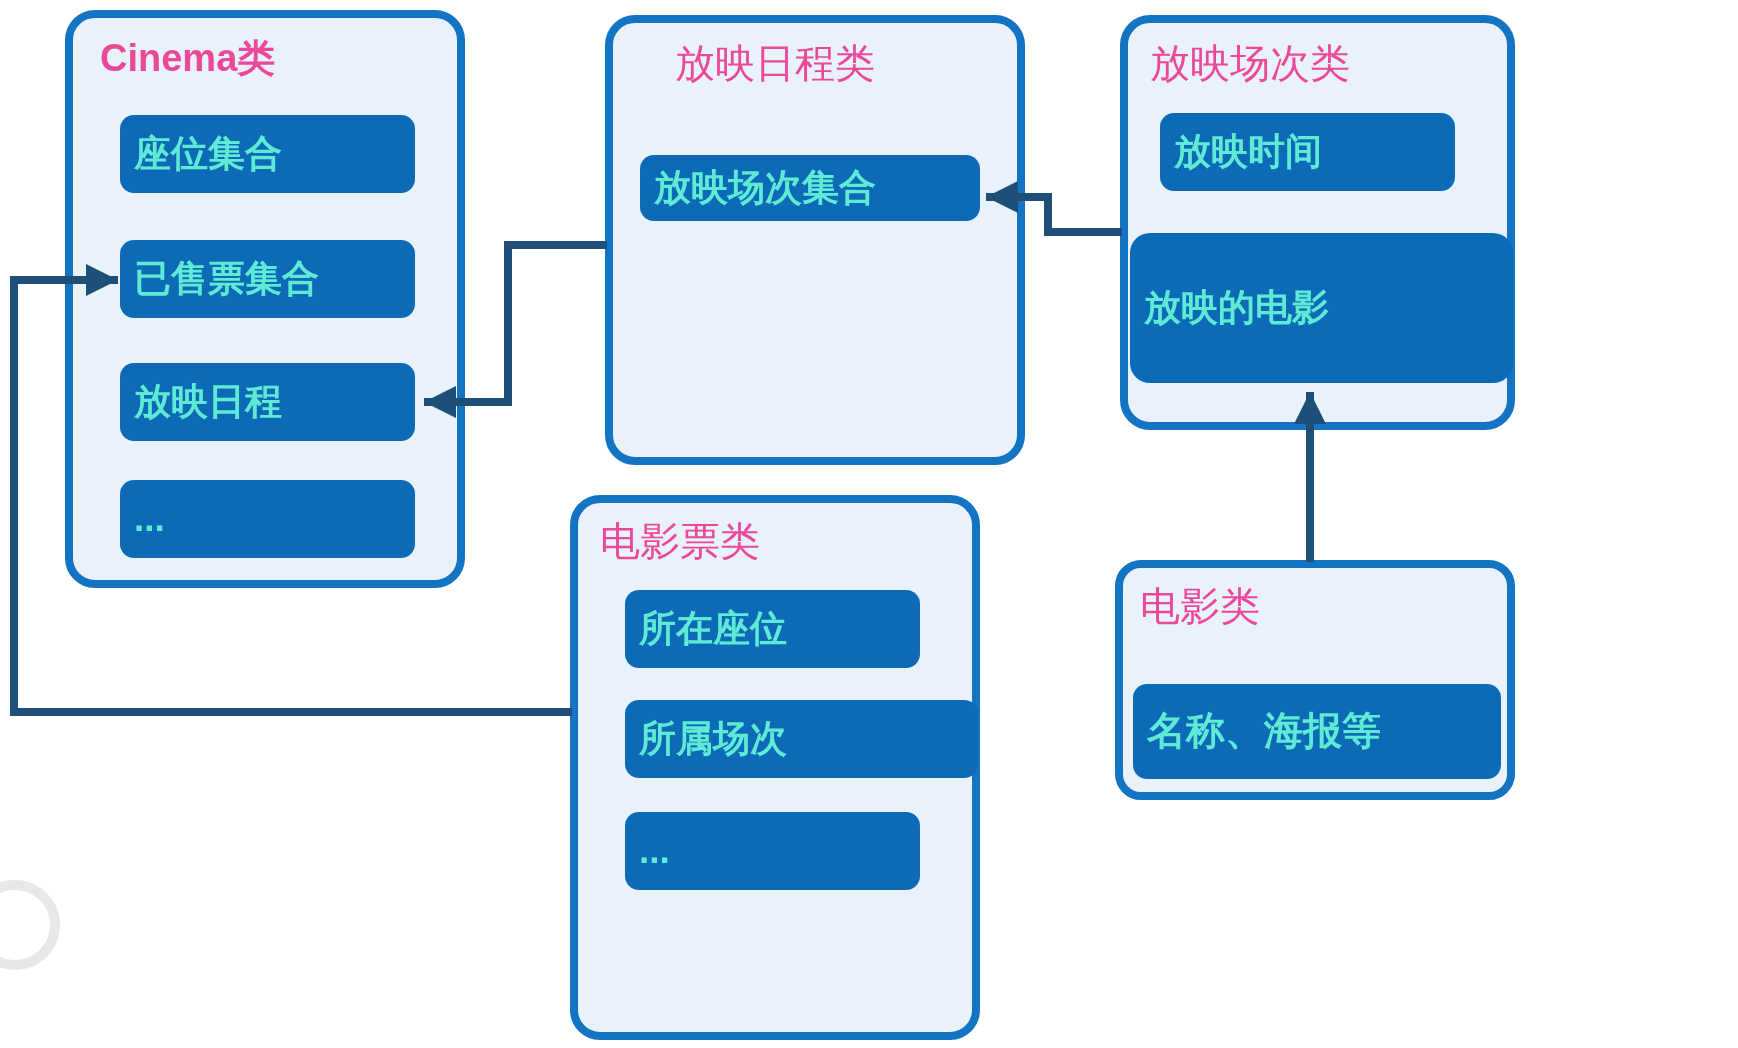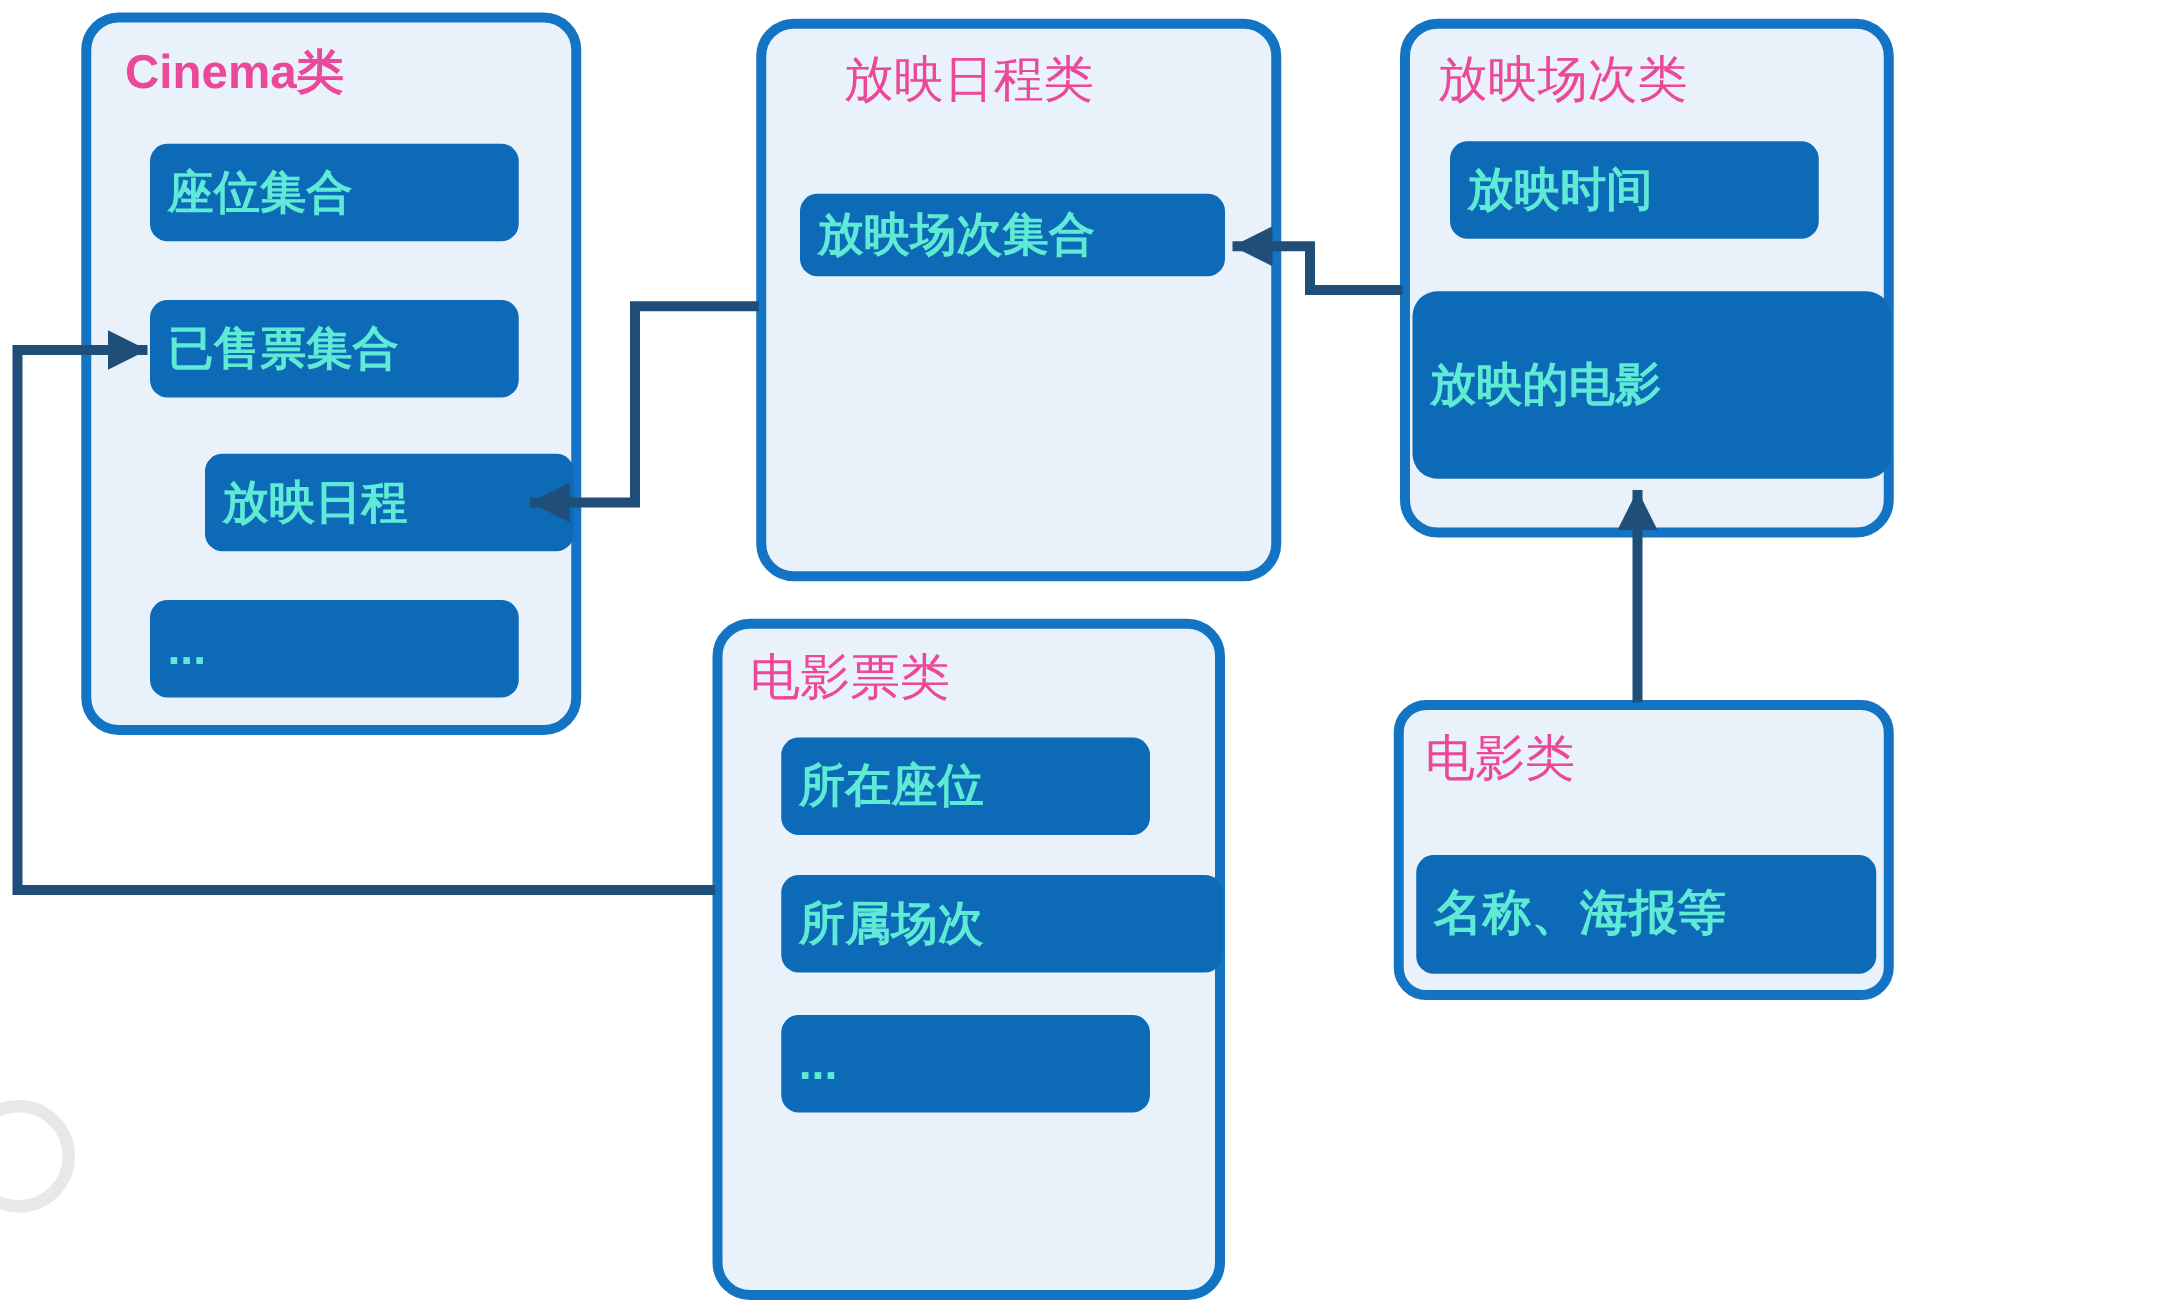--- a/index.html
+++ b/index.html
@@ -64,21 +64,21 @@
     display: flex;
     align-items: center;
     padding-left: 14px;
     box-sizing: border-box;
     white-space: pre-line;
     line-height: 1.25;
   }
   
   #cin-0 { left: 120px; top: 115px; width: 295px; height: 78px; }
   #cin-1 { left: 120px; top: 240px; width: 295px; height: 78px; }
-  #cin-2 { left: 120px; top: 363px; width: 295px; height: 78px; margin-left: 44px; }
+  #cin-2 { left: 120px; top: 363px; width: 295px; height: 78px; }
   #cin-3 { left: 120px; top: 480px; width: 295px; height: 78px; }
   
   #sch-0 { left: 640px; top: 155px; width: 340px; height: 66px; }
   #sch-1 { left: 640px; top: 303px; width: 330px; height: 135px; }
   
   #ses-0 { left: 1160px; top: 113px; width: 295px; height: 78px; }
   #ses-1 { left: 1130px; top: 233px; width: 383px; height: 150px; border-radius: 20px; }
   
   #tic-0 { left: 625px; top: 590px; width: 295px; height: 78px; }
   #tic-1 { left: 625px; top: 700px; width: 353px; height: 78px; }

